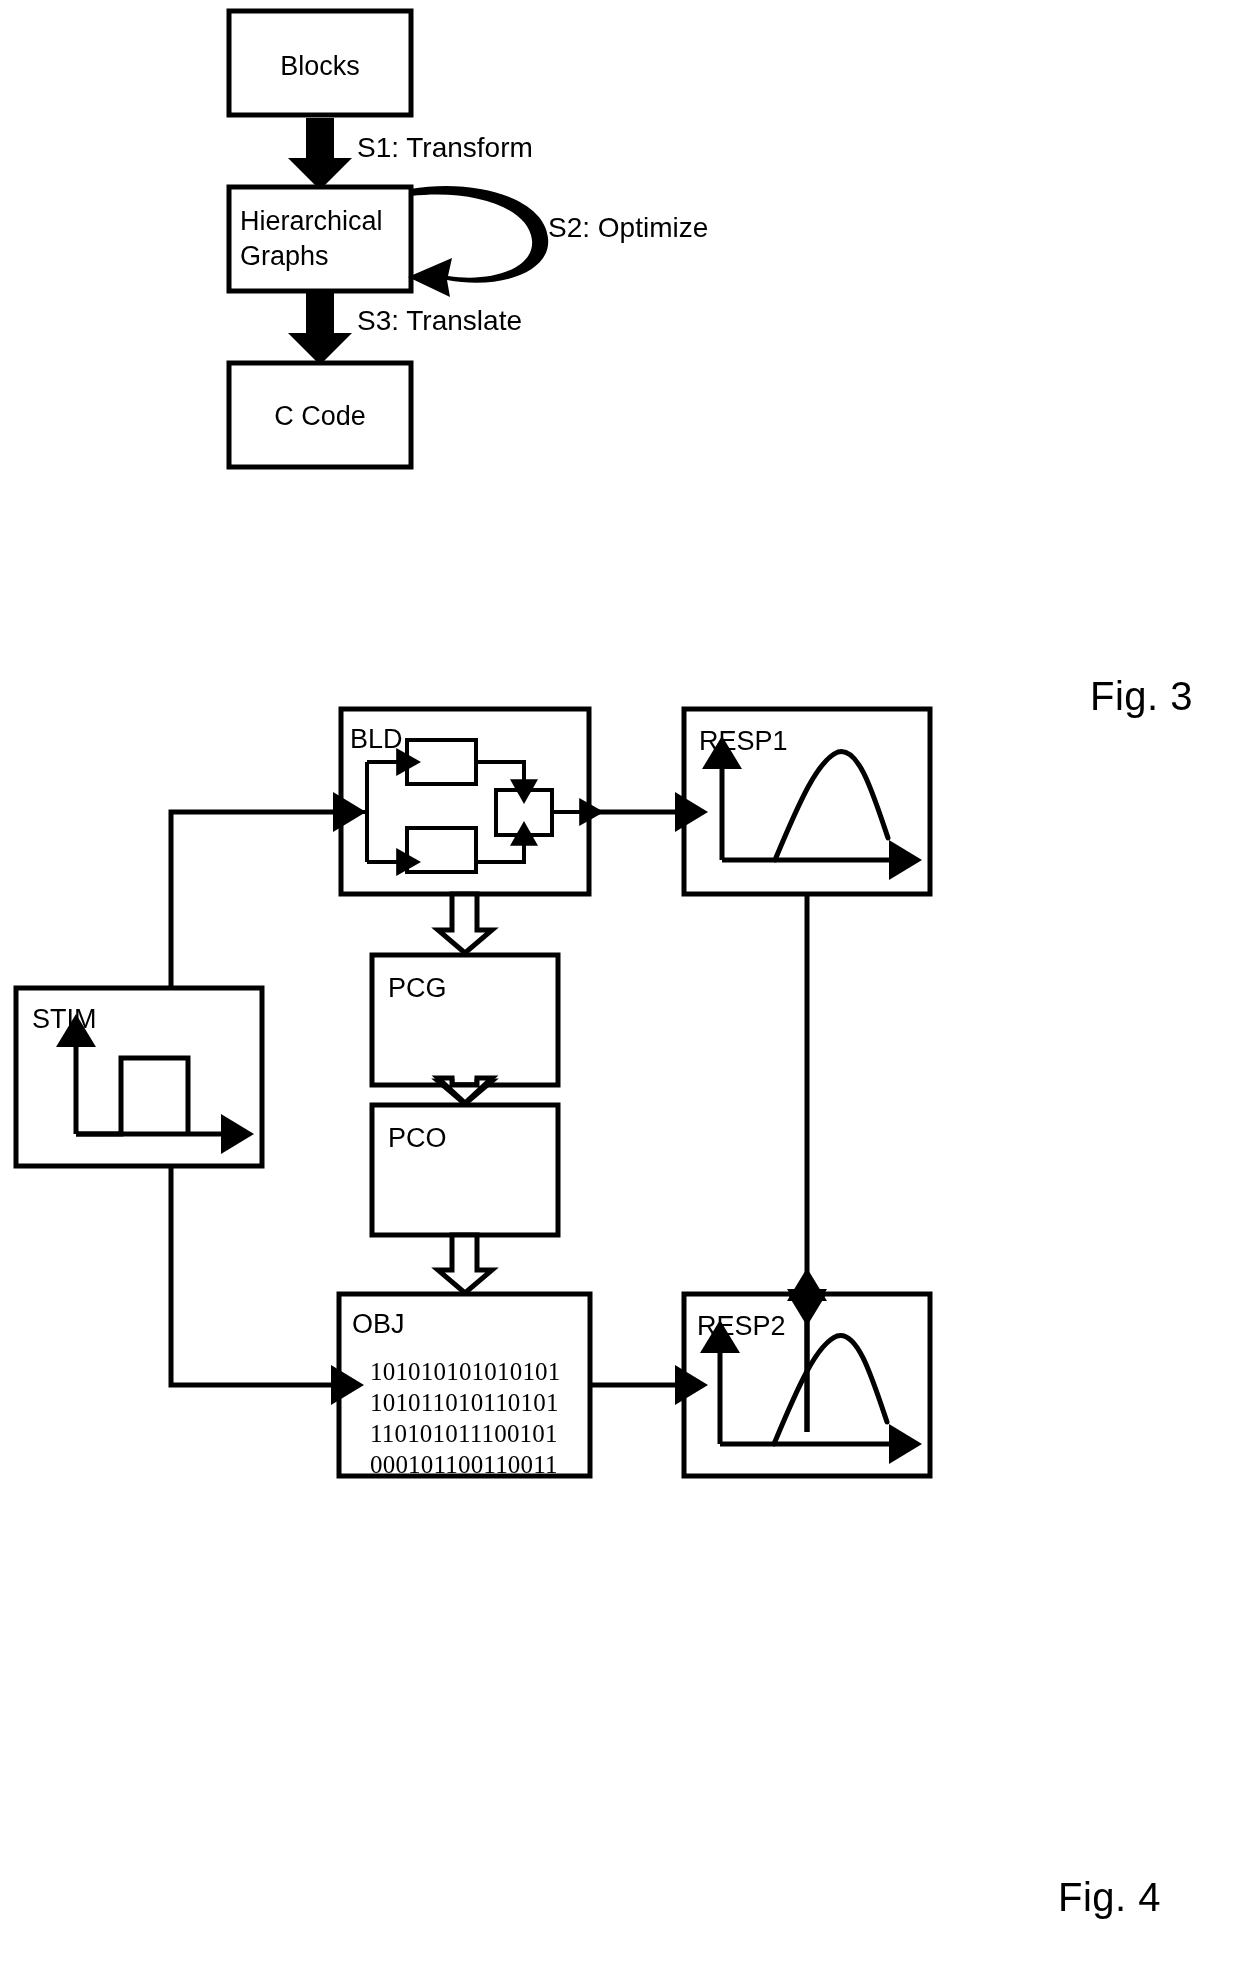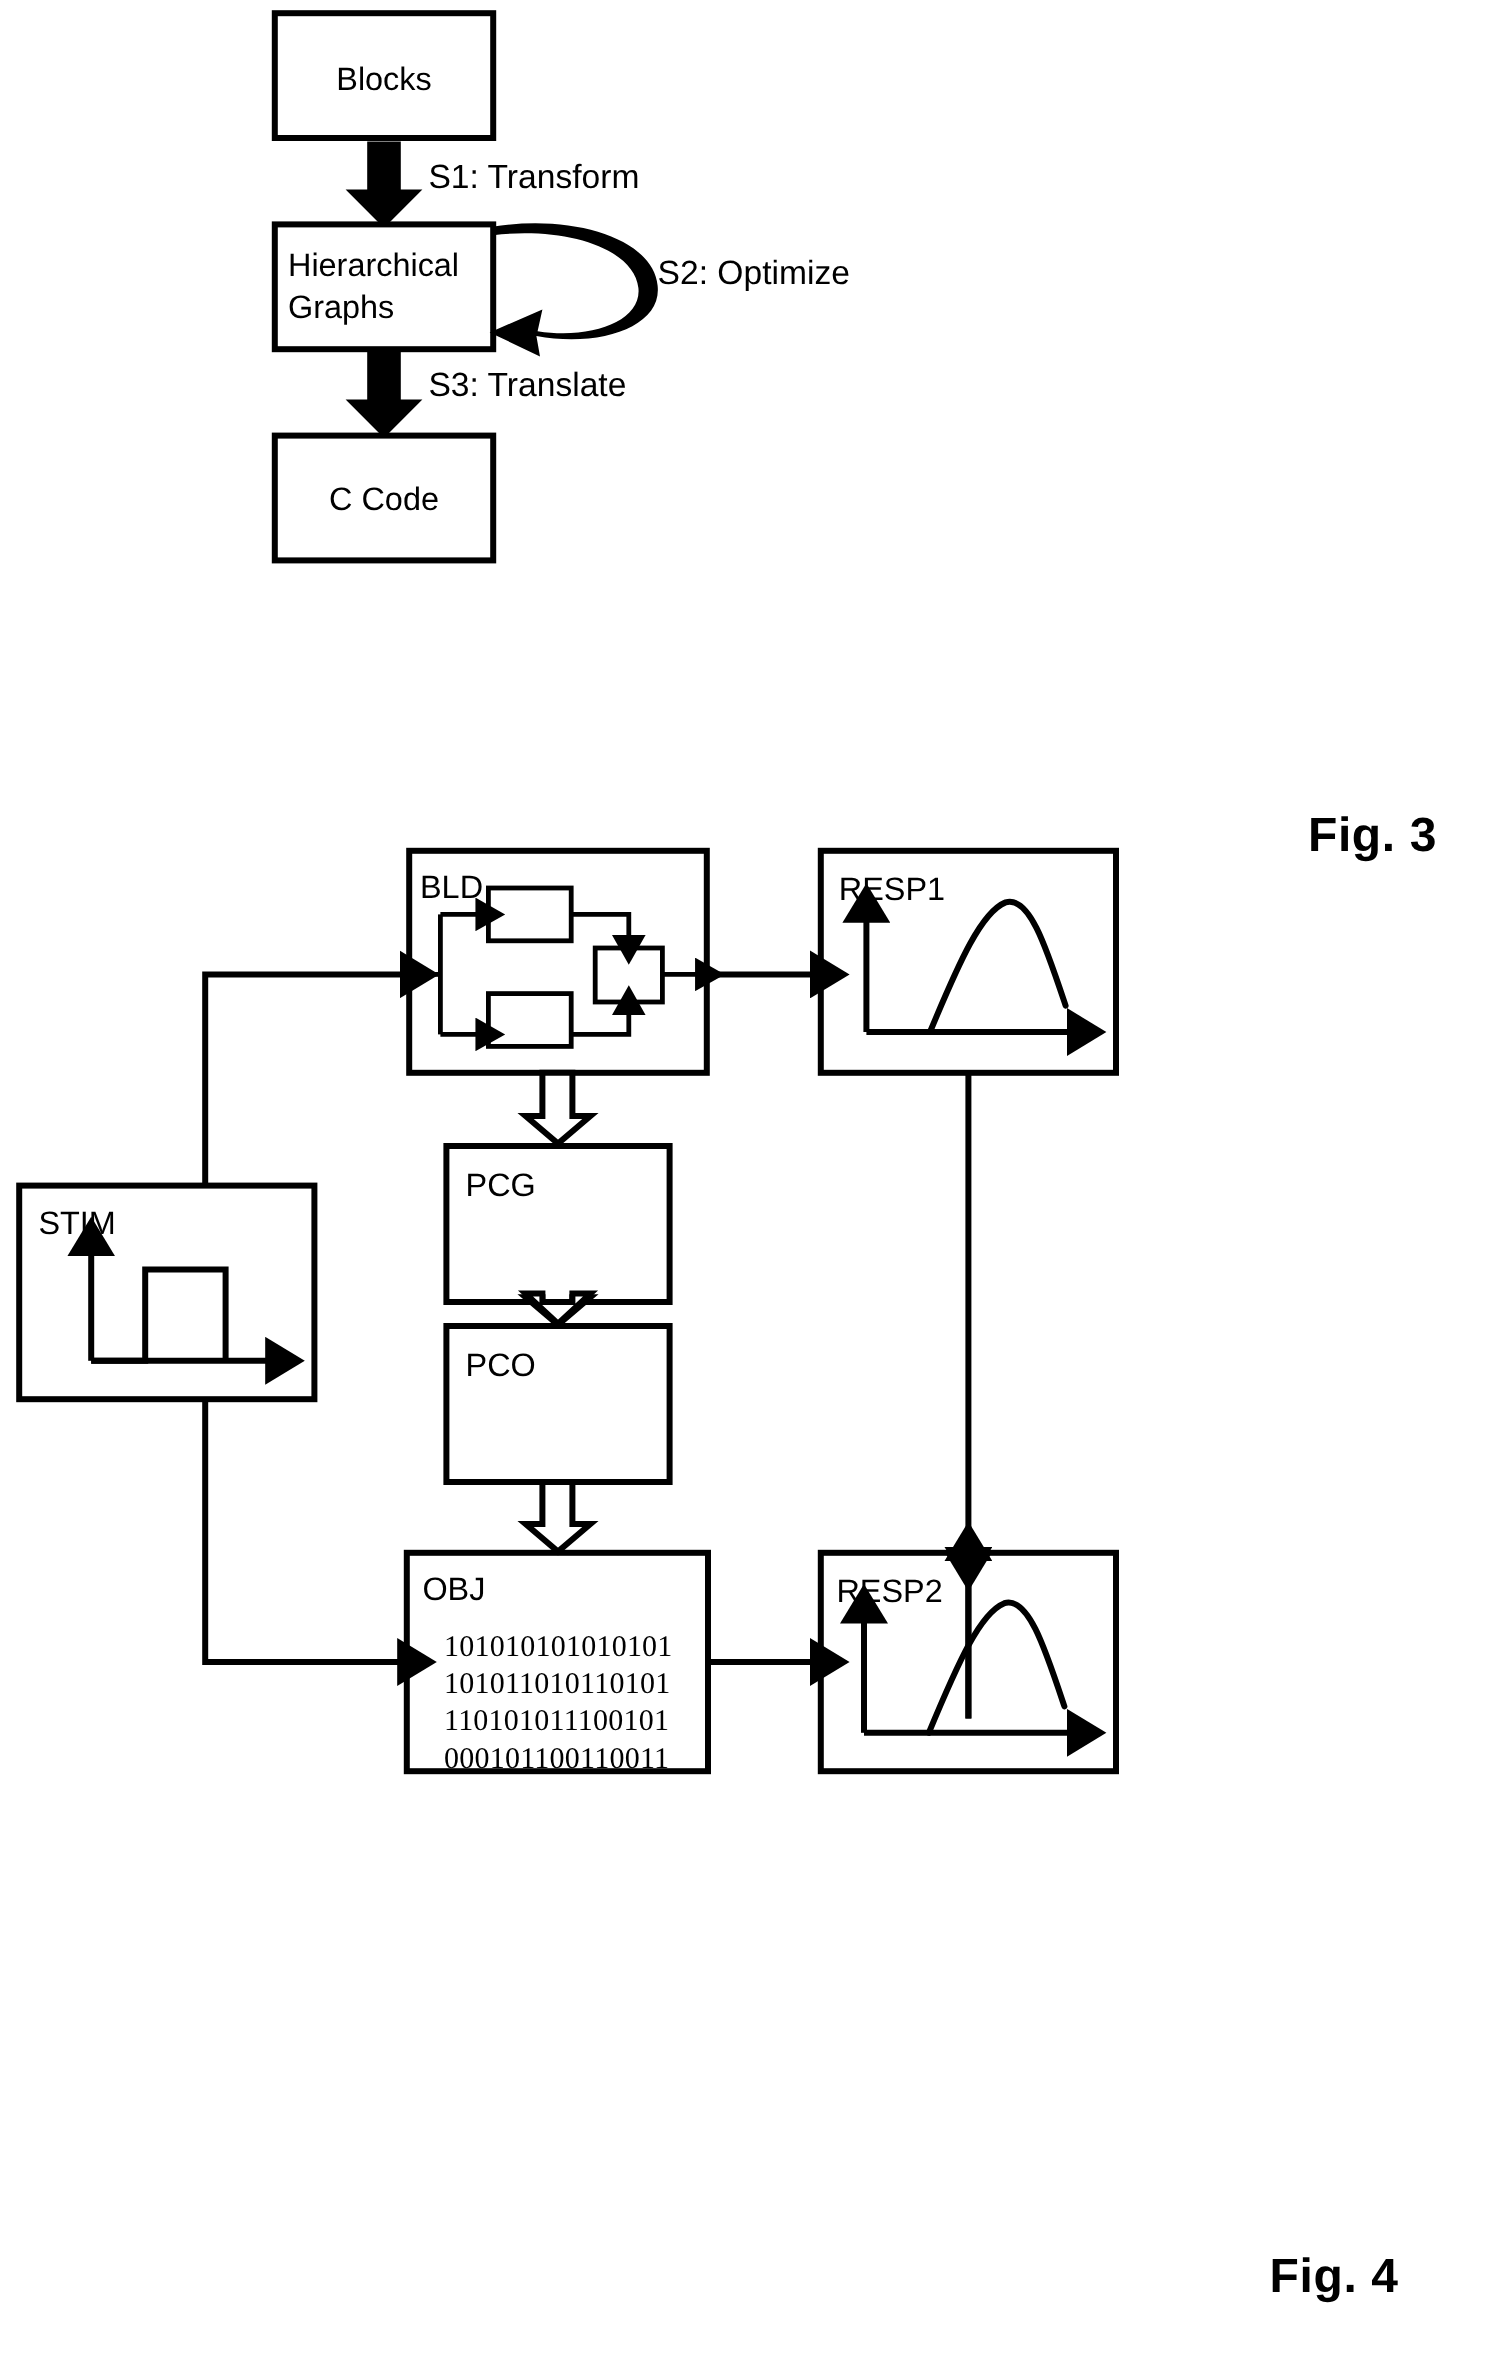--- a/index.html
+++ b/index.html
@@ -25,21 +25,21 @@
   .figure-svg {
     position: absolute;
     left: 0;
     top: 0;
     display: block;
   }
   .fig-label {
     position: absolute;
     font-family: "Liberation Sans", sans-serif;
     font-size: 40px;
-    font-weight: 700;
+    font-weight: 400;
     letter-spacing: 0.5px;
     color: #000;
     white-space: nowrap;
   }
   #fig3-label { left: 1090px; top: 674px; }
   #fig4-label { left: 1058px; top: 1875px; }
 
   svg text {
     font-family: "Liberation Sans", sans-serif;
     fill: #000000;

